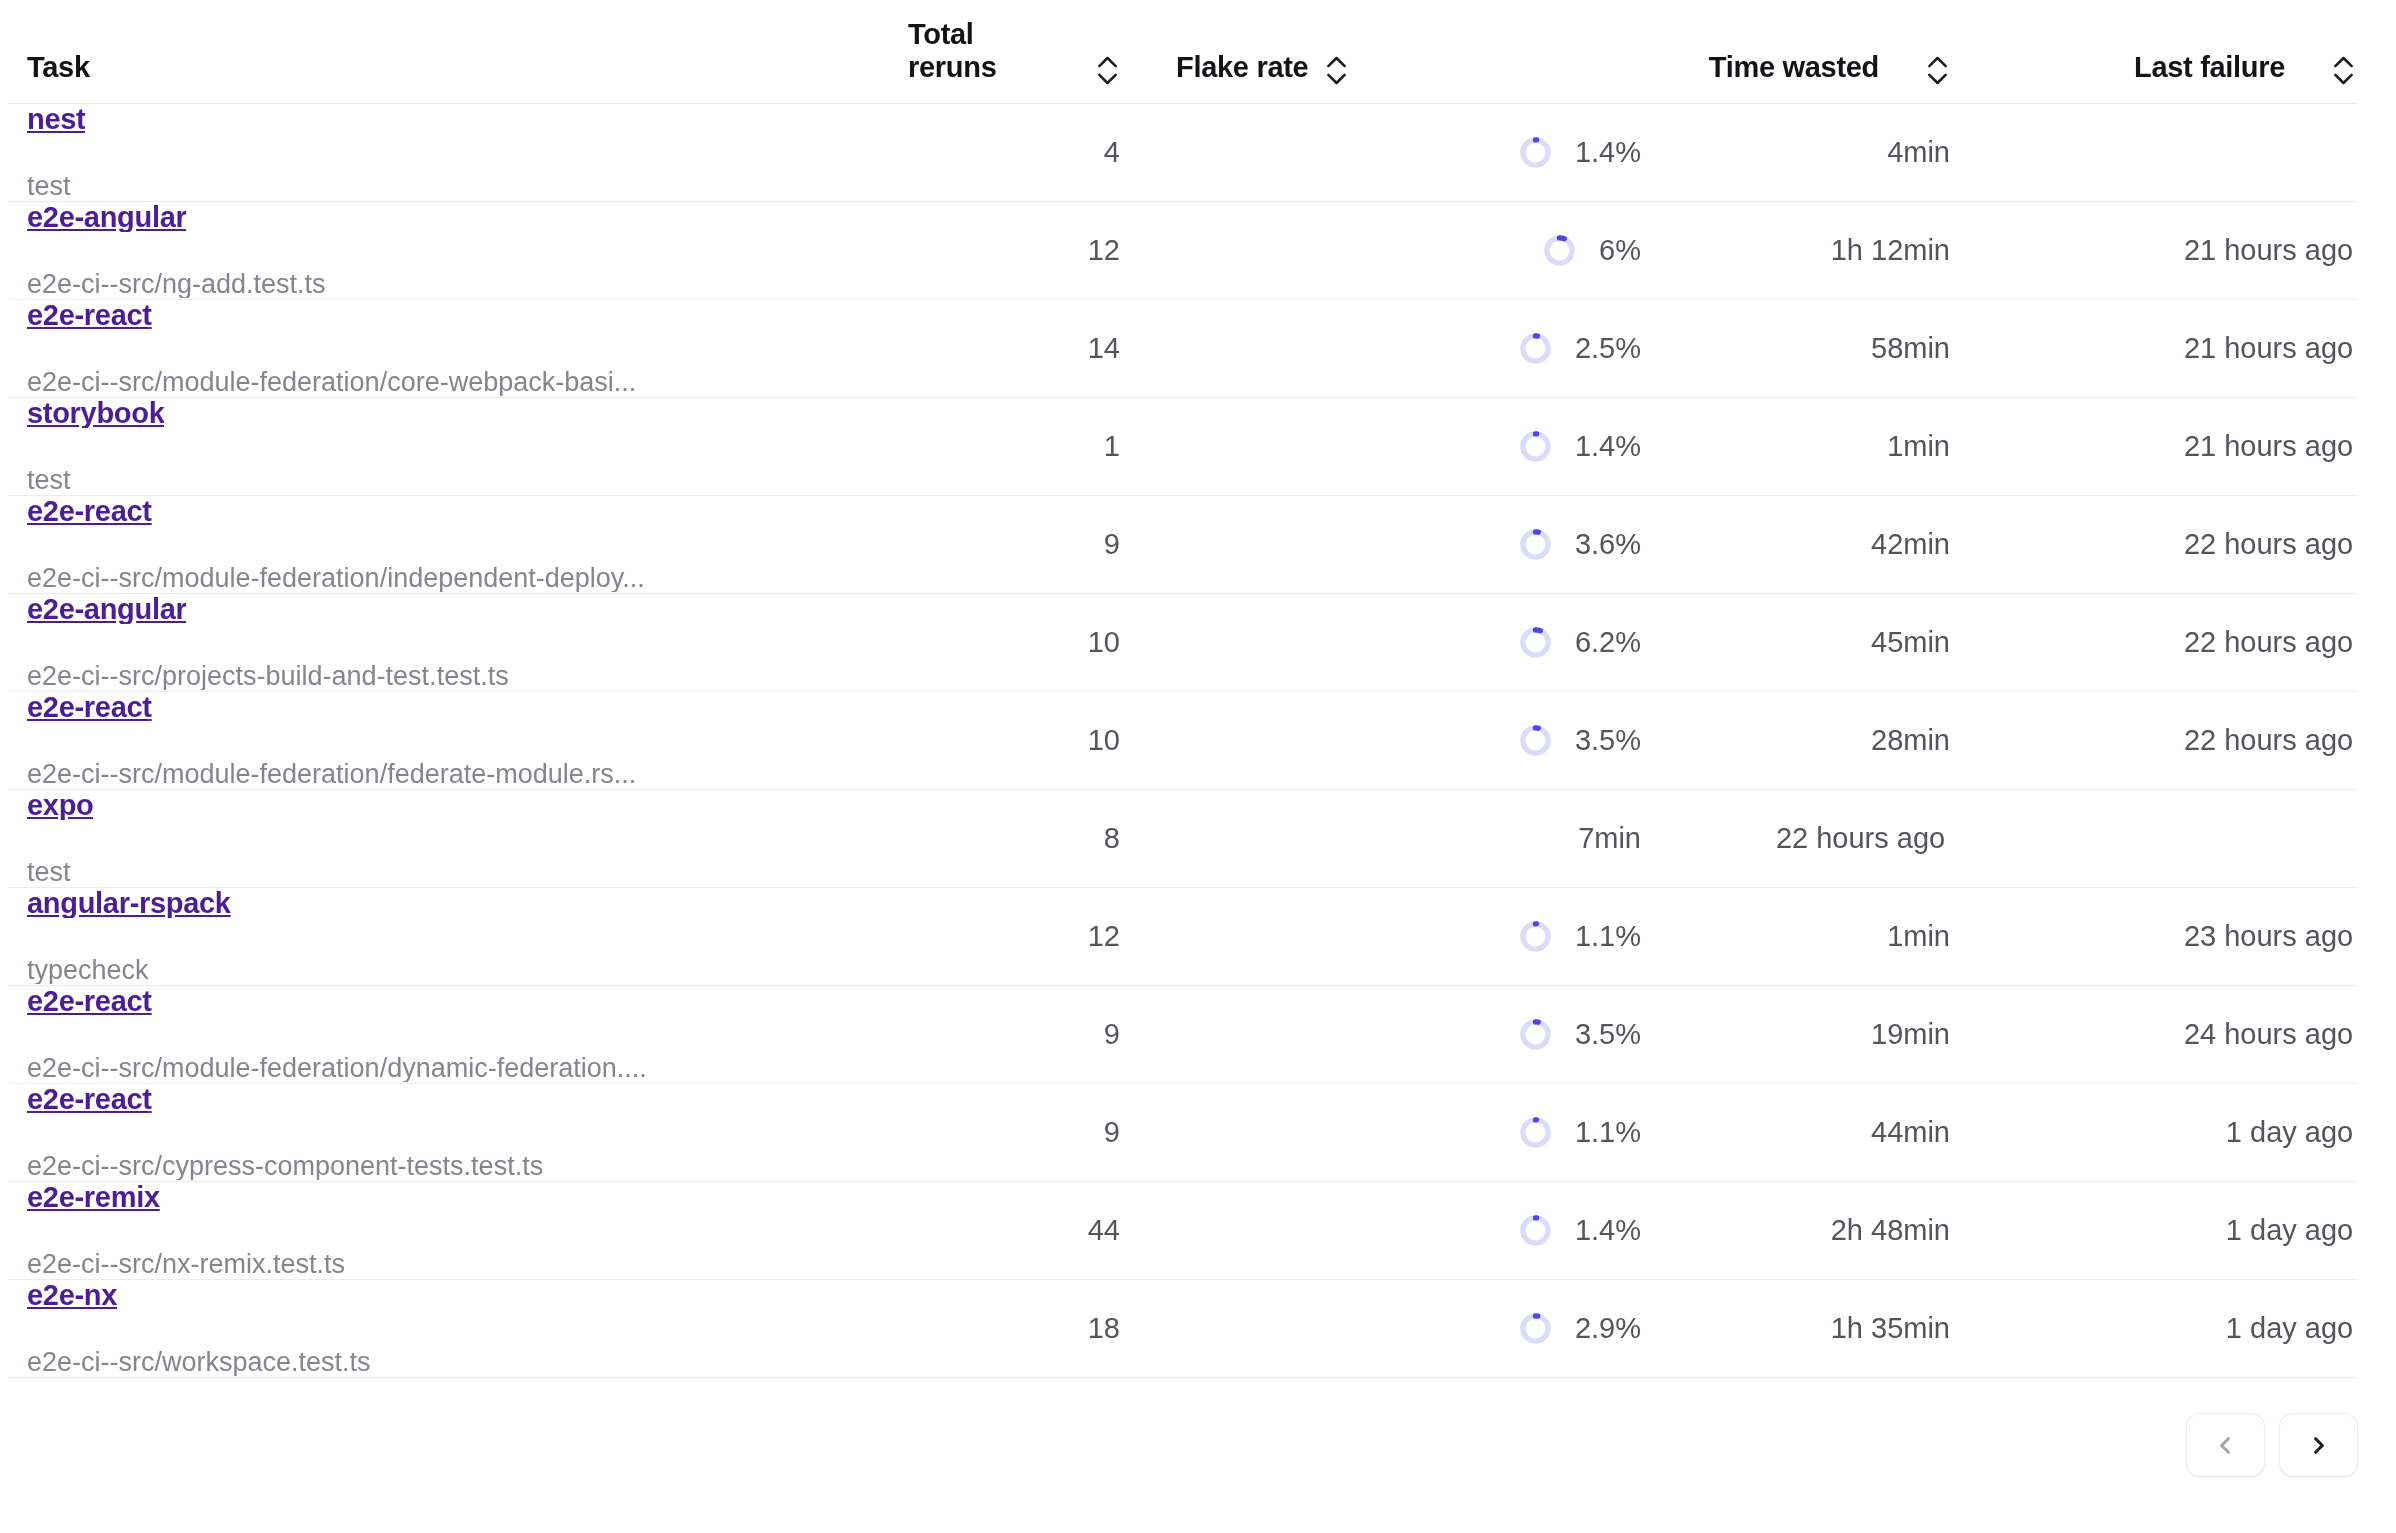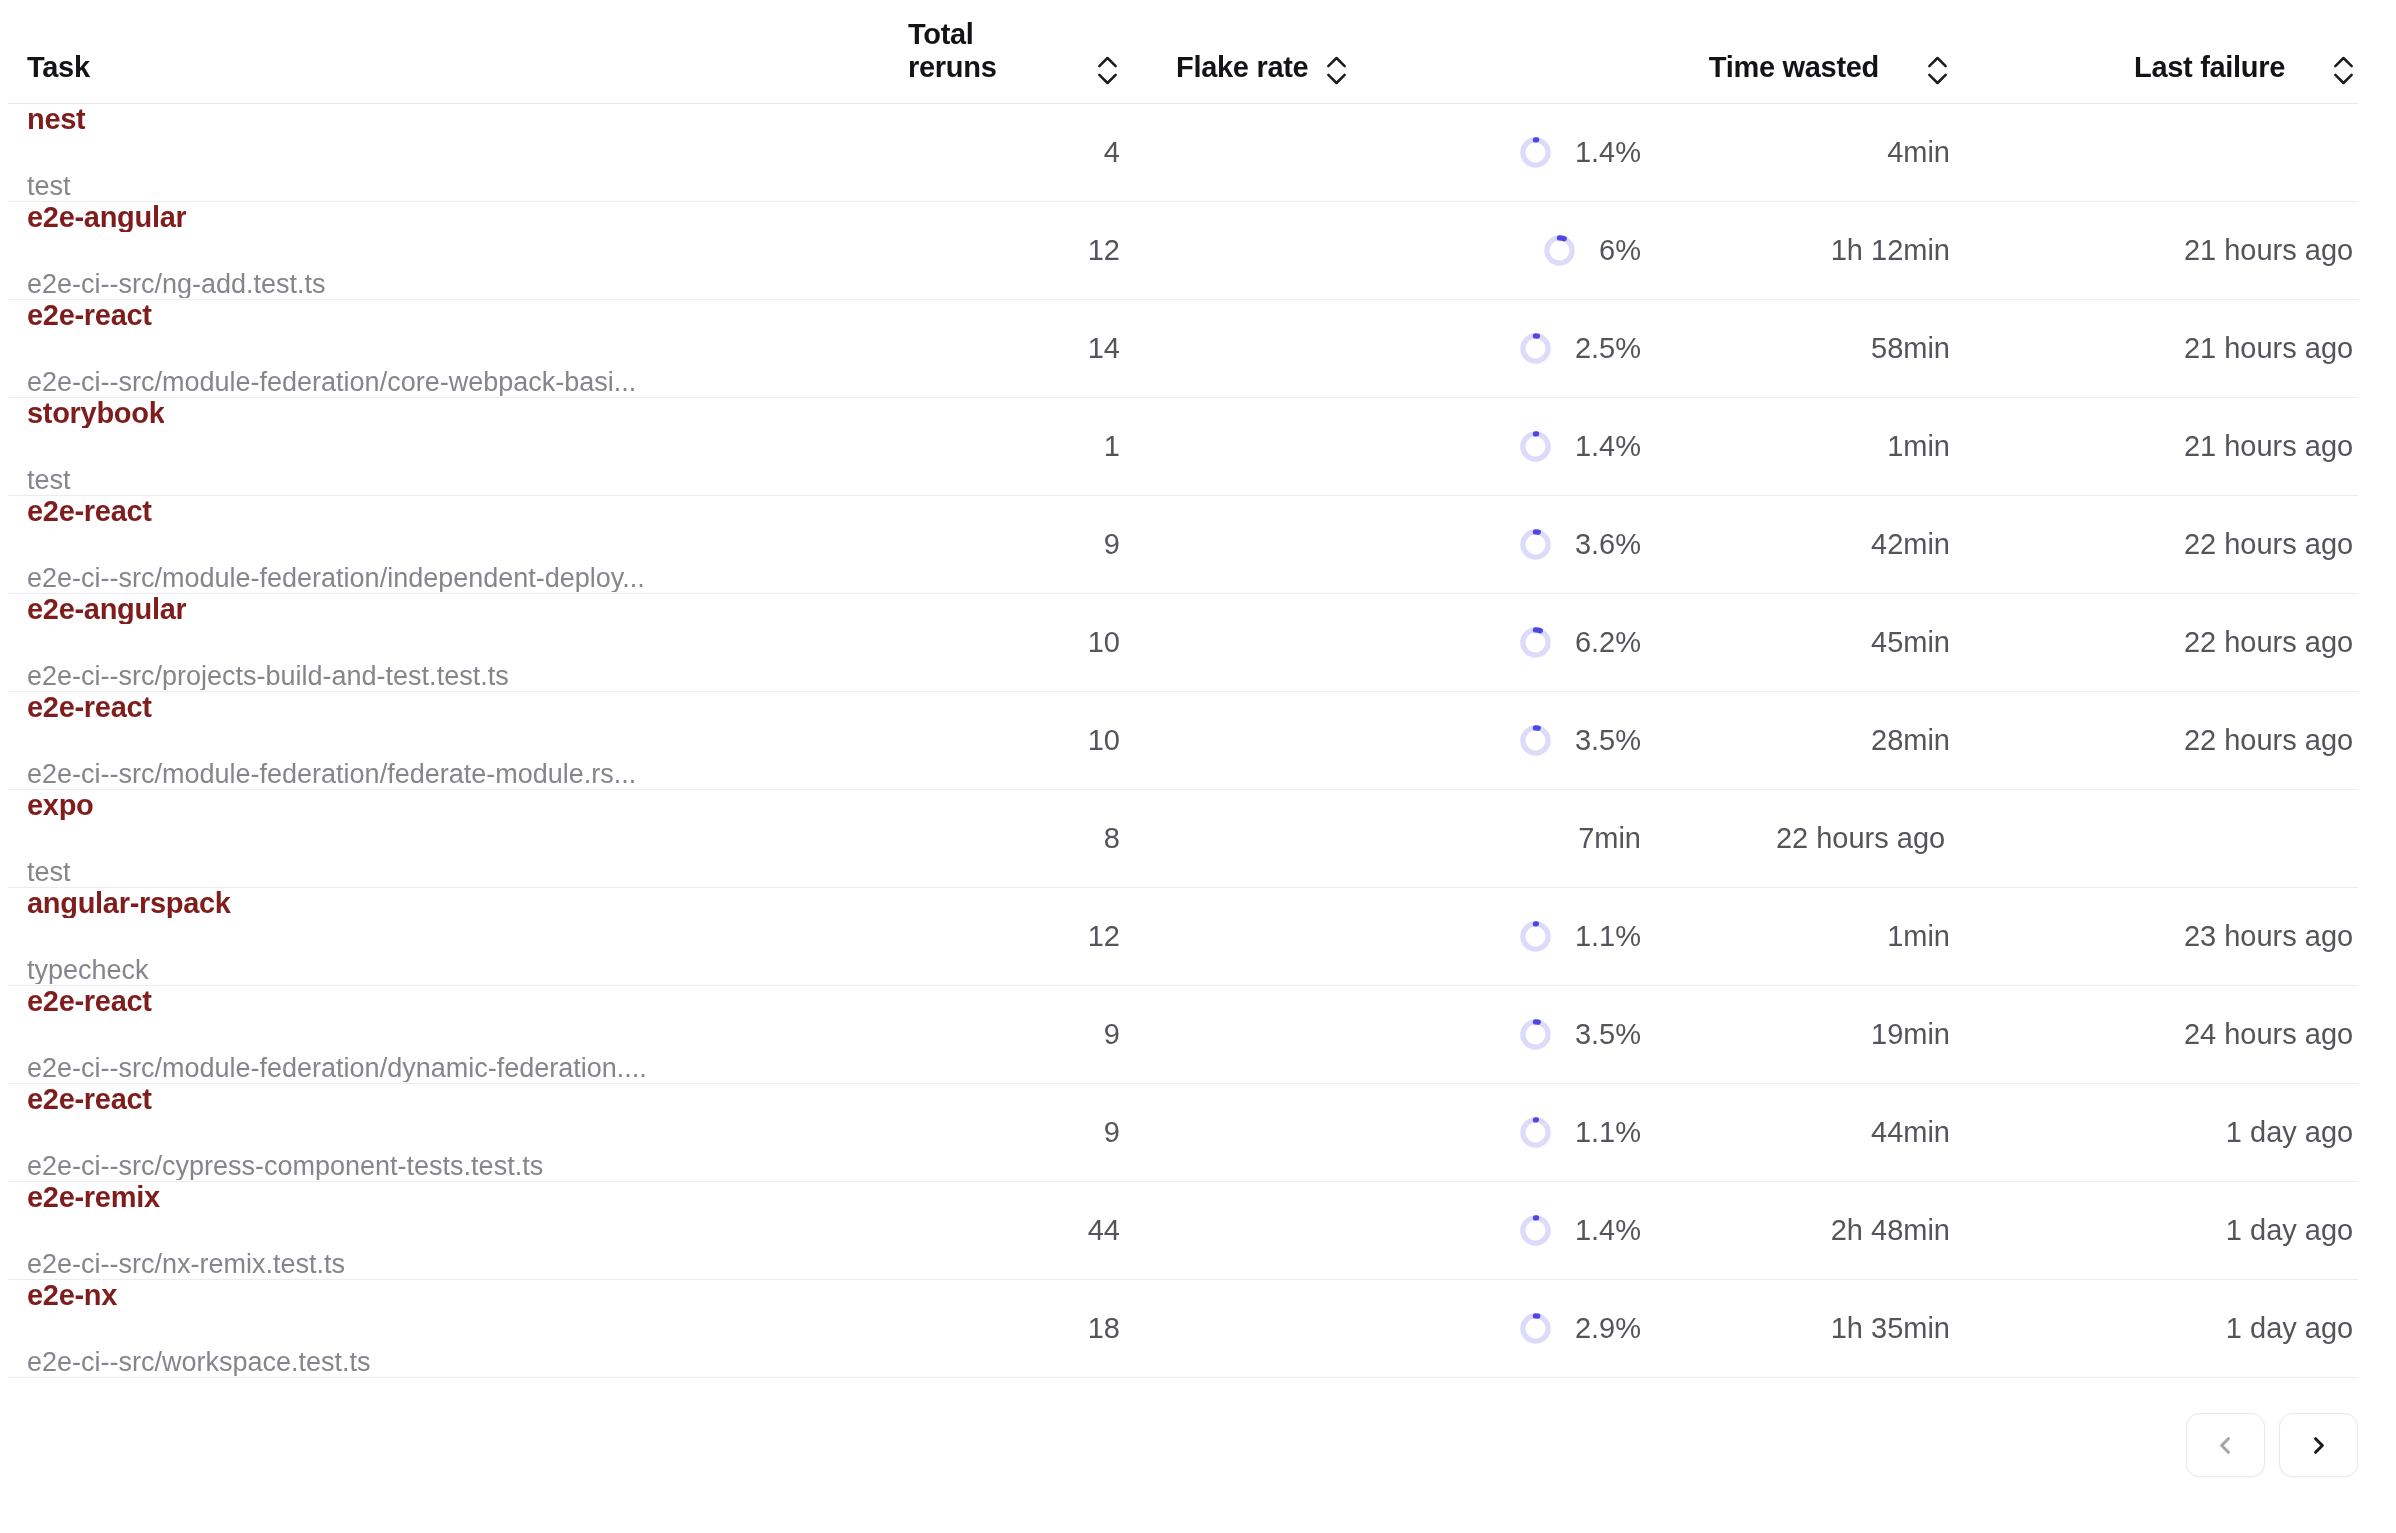--- a/index.html
+++ b/index.html
@@ -17,22 +17,22 @@
   .t-task  { padding-left:19.3px; }
   .t-flake { padding-left:56px; }
   .t-last  { padding-right:1.9px; }
   .sort-ic { width:25px; height:35px; flex:0 0 auto; margin-bottom:-3.9px; }
 
   
   .row { height:98px; border-bottom:1.9px solid #ececf0; }
   .cell { display:flex; align-items:center; font-size:29px; color:#54545c; }
   .cell.right { justify-content:flex-end; }
   .c-task { padding-left:19.3px; flex-direction:column; align-items:flex-start; justify-content:center; gap:8.7px; }
-  .task-name { font-size:29px; font-weight:600; color:#7f1d1d; letter-spacing:-0.3px; line-height:1;
-               max-width:869px; white-space:nowrap; overflow:hidden; }
+  .task-name { font-size:29px; font-weight:600; color:#4c1d95; letter-spacing:-0.3px; line-height:1;
+               max-width:869px; white-space:nowrap; overflow:hidden;text-decoration:underline; }
   .task-target { font-size:27px; font-weight:400; color:#85858e; line-height:1;
                  max-width:869px; white-space:nowrap; overflow:hidden;margin-top:31px; }
   .c-flake { padding-left:56px; gap:23px;justify-content:flex-end; }
   .c-last  { padding-right:4.8px; }
   .donut { width:33px; height:33px; flex:0 0 auto; }
 
   
   .pager { margin:35px 38px 0 7.7px; display:flex; justify-content:flex-end; gap:14.5px; }
   .page-btn { width:79px; height:64px; background:#fff; border:1.9px solid #e9e9ee; border-radius:13.5px;
               display:flex; align-items:center; justify-content:center; cursor:pointer;

